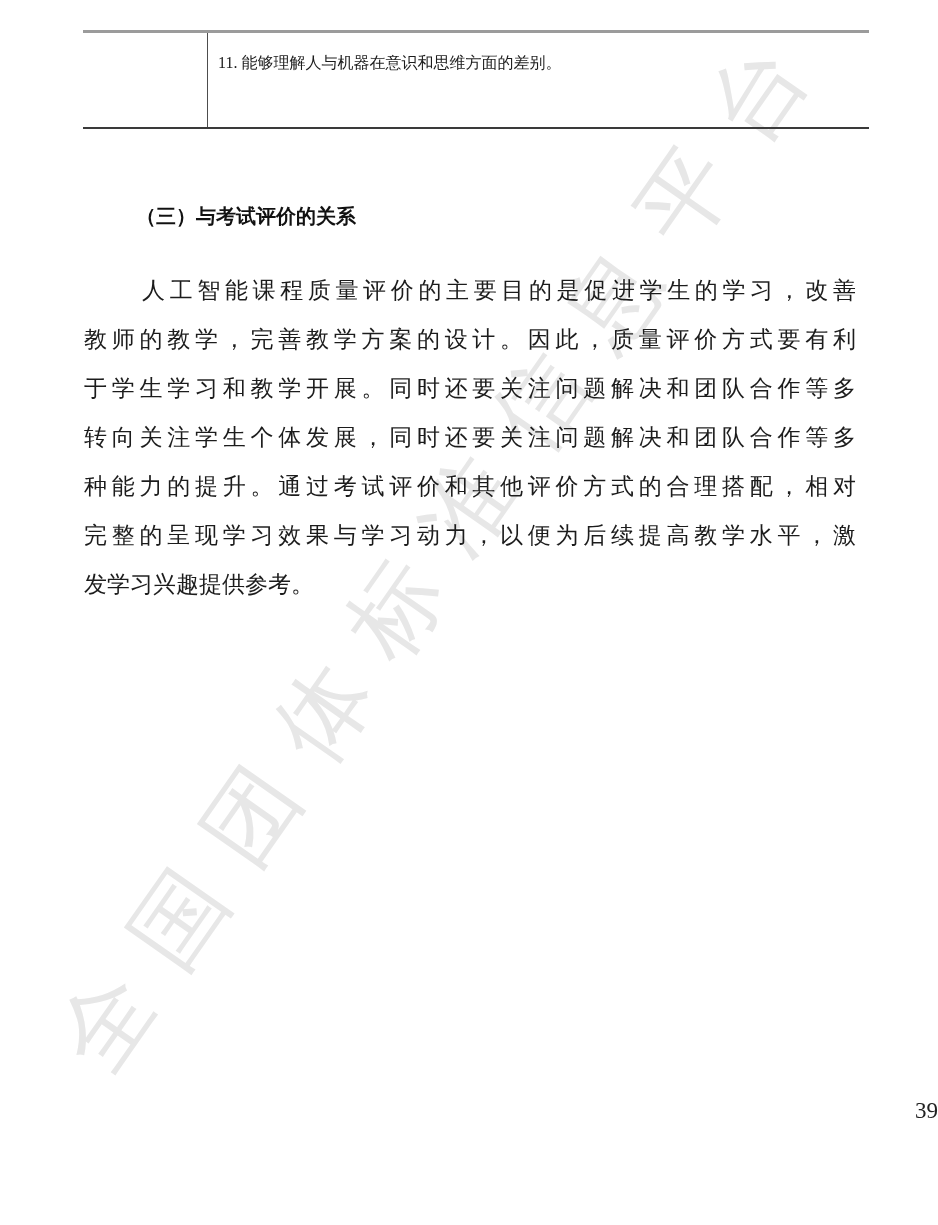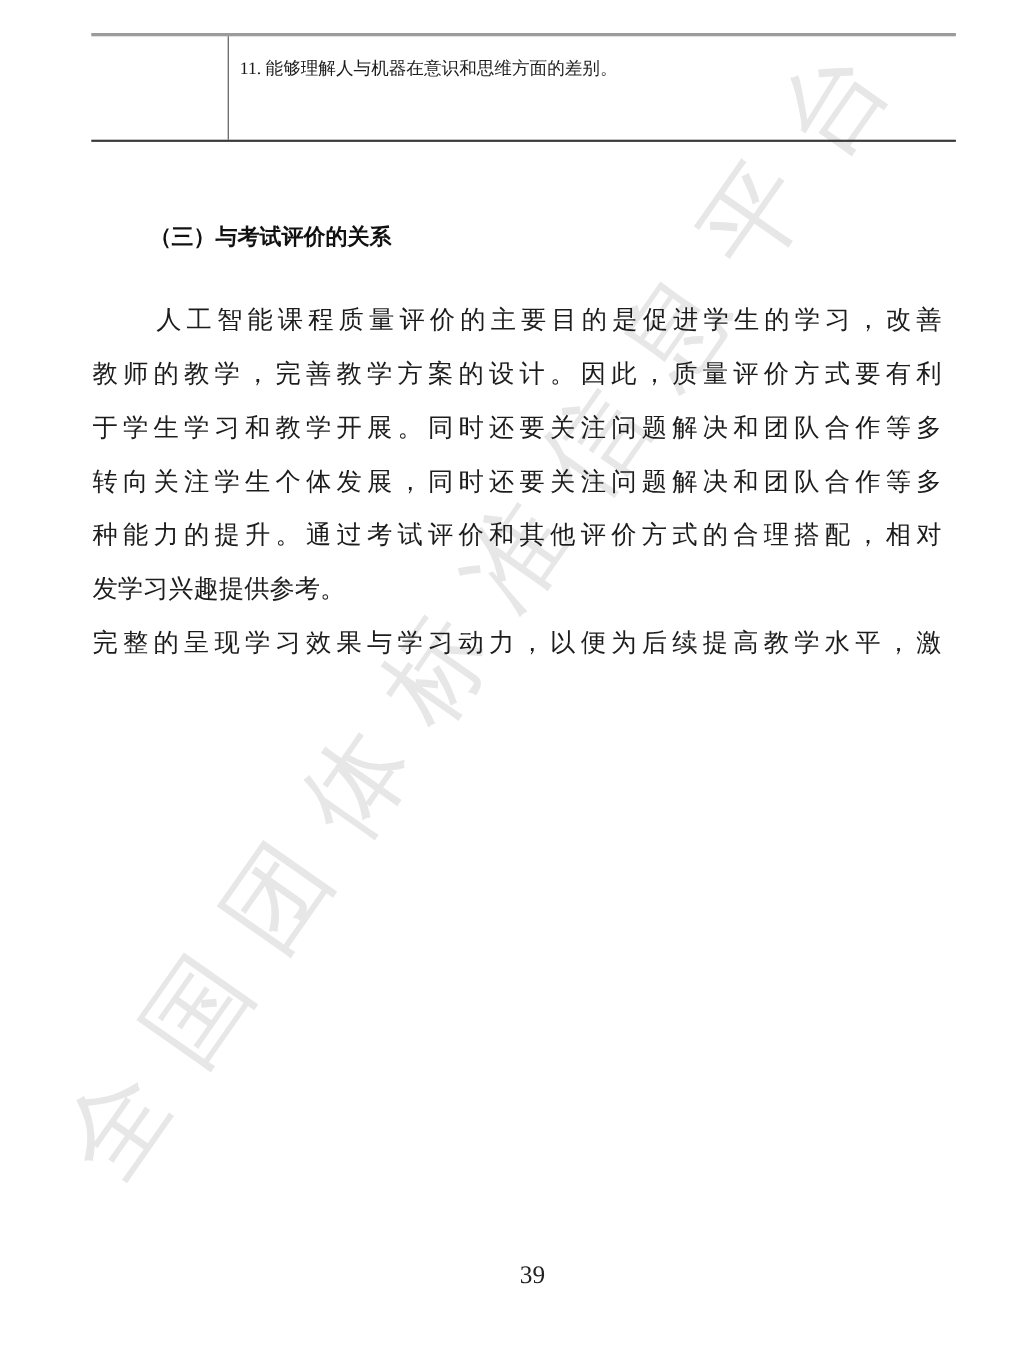--- a/index.html
+++ b/index.html
@@ -88,22 +88,22 @@
     text-align: justify;
     text-align-last: justify;
     overflow: hidden;
   }
   .para-line.first { padding-left: 58px; }
   .para-line.last  { text-align-last: left; }
 
   
   .page-number {
     position: absolute;
-    left: 30px; right: 0; top: 1146px;
-    text-align: center;
+    left: 30px; right: 0; top: 1098px;
+    text-align: right;
     font-size: 23px;
     color: #222222;
     z-index: 1;
   }
 </style>
 </head>
 <body>
 
 <div class="page">
 
@@ -117,19 +117,19 @@
   </div>
 
   <div class="heading">（三）与考试评价的关系</div>
 
   <div class="paragraph">
     <div class="para-line first">人工智能课程质量评价的主要目的是促进学生的学习，改善</div>
     <div class="para-line">教师的教学，完善教学方案的设计。因此，质量评价方式要有利</div>
     <div class="para-line">于学生学习和教学开展。同时还要关注问题解决和团队合作等多</div>
     <div class="para-line">转向关注学生个体发展，同时还要关注问题解决和团队合作等多</div>
     <div class="para-line">种能力的提升。通过考试评价和其他评价方式的合理搭配，相对</div>
+    <div class="para-line">完整的呈现学习效果与学习动力，以便为后续提高教学水平，激</div>
     <div class="para-line last">发学习兴趣提供参考。</div>
-    <div class="para-line">完整的呈现学习效果与学习动力，以便为后续提高教学水平，激</div>
   </div>
 
   <div class="page-number">39</div>
 
 </div>
 
 </body></html>

